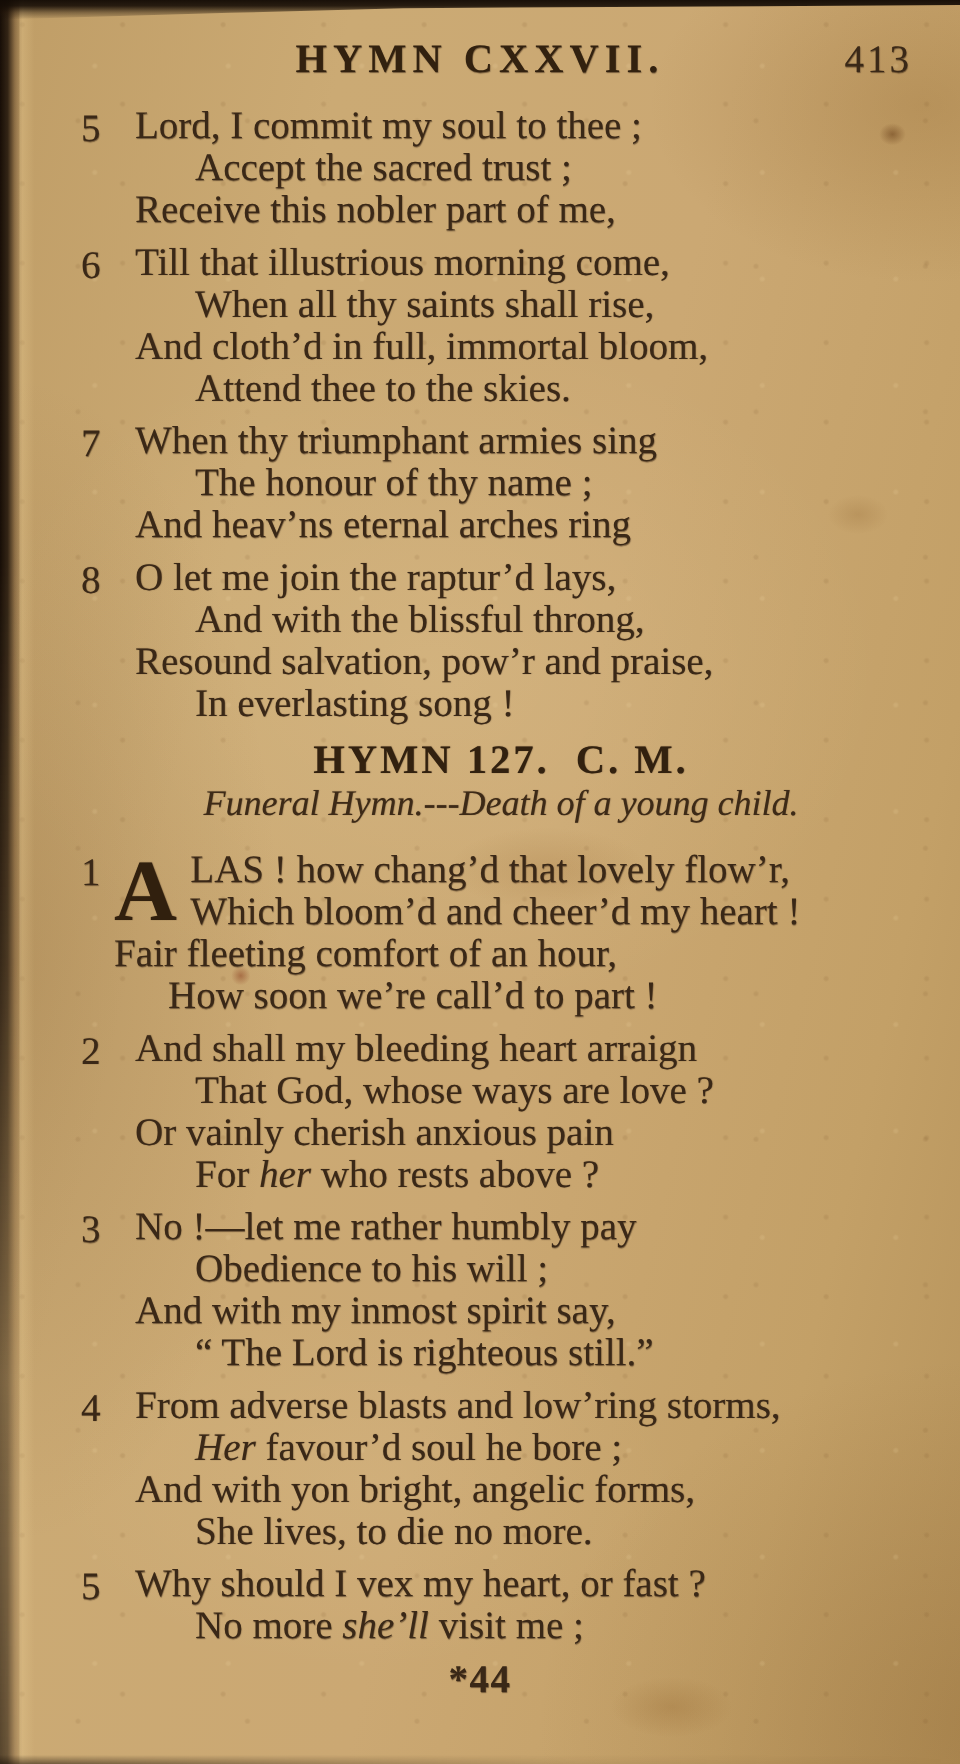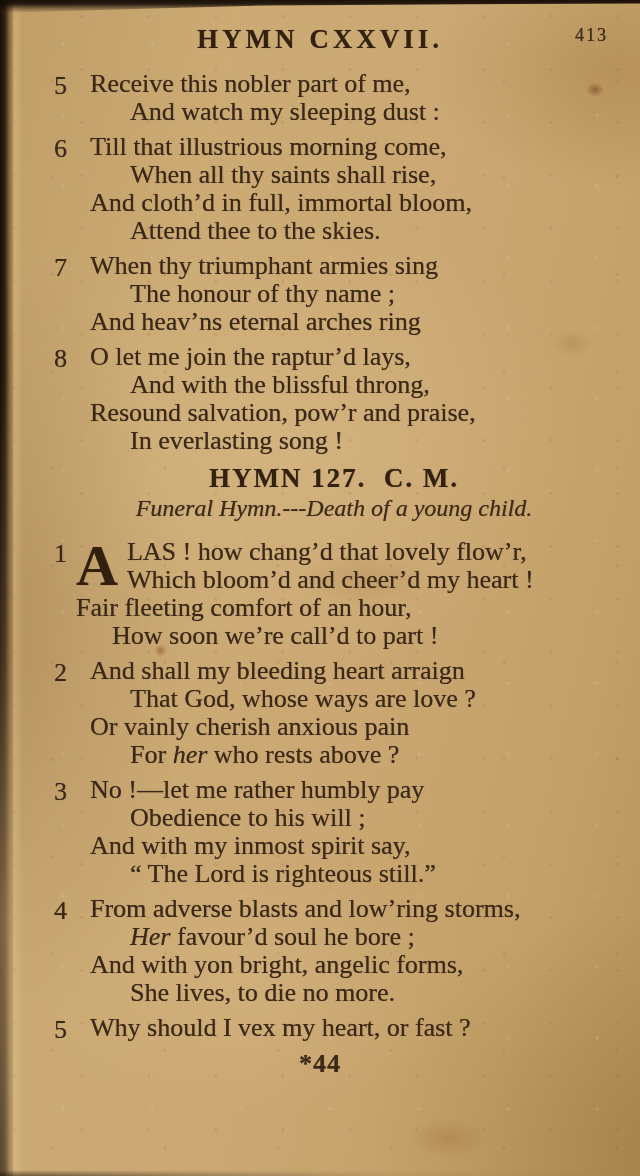--- a/index.html
+++ b/index.html
@@ -65,21 +65,21 @@
   .content {
     position: absolute; inset: 0;
     padding: 24px 28px 11px 56px;
     text-shadow: 0.3px 0.4px 0.7px rgba(44,26,12,0.55);
   }
   .pagehead { position: relative; height: 36px; margin-bottom: 10px; }
   .running-title {
     text-align: center; font-size: 27px; font-weight: bold;
     letter-spacing: 4px; color: #32210f; transform: translateX(-14px);
   }
-  .page-number { position: absolute; right: 4px; top: 1px; font-size: 18px; letter-spacing: 2px; }
+  .page-number { position: absolute; right: 4px; top: 1px; font-size: 26px; letter-spacing: 2px; }
 
   .stanza { position: relative; padding-left: 34px; margin-bottom: 7px; font-size: 26px; }
   .vnum   { position: absolute; left: -2px; top: 1px; }
   .line   { line-height: 28px; white-space: nowrap; }
   .line.indent { margin-left: 40px; }
 
   .stanza.has-drop .line.flush  { margin-left: -14px; }
   .stanza.has-drop .line.indent { margin-left: 22px; }
   .dropcap {
     float: left; font-size: 58px; line-height: 50px; font-weight: bold;
@@ -111,22 +111,23 @@
 
   <div class="content">
     <div class="pagehead">
       <div class="running-title">HYMN CXXVII.</div>
       <div class="page-number">413</div>
     </div>
 
     <div id="stanzas-continued" class="section-continued">
         <div class="stanza">
           <span class="vnum">5</span>
+          <div class="line flush">Lord, I commit my soul to thee ;</div>
+          <div class="line indent">Accept the sacred trust ;</div>
           <div class="line flush">Receive this nobler part of me,</div>
-          <div class="line indent">And watch my sleeping dust :</div>
         </div>
         <div class="stanza">
           <span class="vnum">6</span>
           <div class="line flush">Till that illustrious morning come,</div>
           <div class="line indent">When all thy saints shall rise,</div>
           <div class="line flush">And cloth’d in full, immortal bloom,</div>
           <div class="line indent">Attend thee to the skies.</div>
         </div>
         <div class="stanza">
           <span class="vnum">7</span>
@@ -172,20 +173,21 @@
         <div class="stanza">
           <span class="vnum">4</span>
           <div class="line flush">From adverse blasts and low’ring storms,</div>
           <div class="line indent"><em>Her</em> favour’d soul he bore ;</div>
           <div class="line flush">And with yon bright, angelic forms,</div>
           <div class="line indent">She lives, to die no more.</div>
         </div>
         <div class="stanza">
           <span class="vnum">5</span>
           <div class="line flush">Why should I vex my heart, or fast ?</div>
+          <div class="line indent">No more <em>she’ll</em> visit me ;</div>
         </div>
       </div>
 
     <div class="signature">*44</div>
   </div>
 
   <div class="edge-left"></div>
   <div class="edge-left-highlight"></div>
   <div class="edge-top"></div>
   <div class="edge-bottom"></div>

